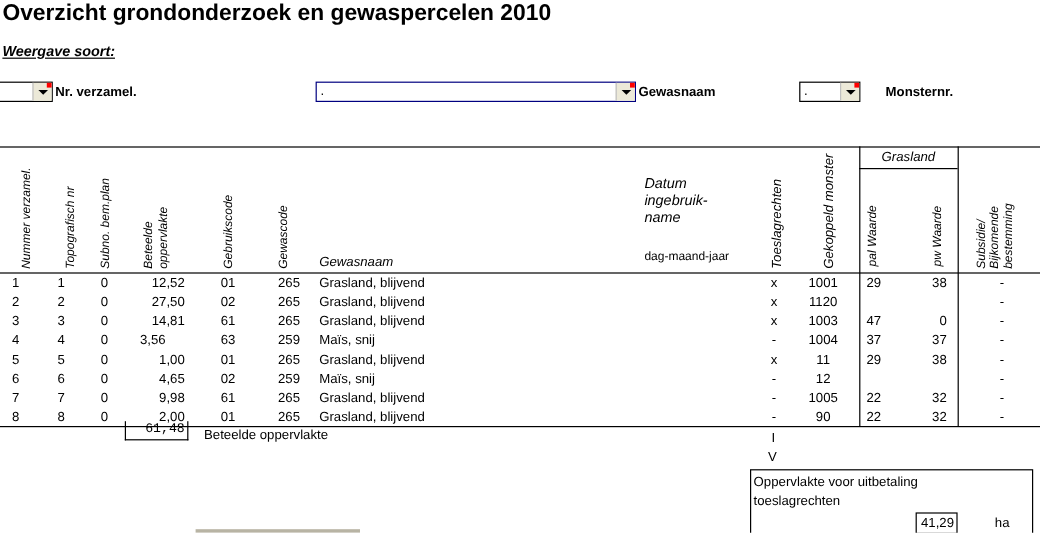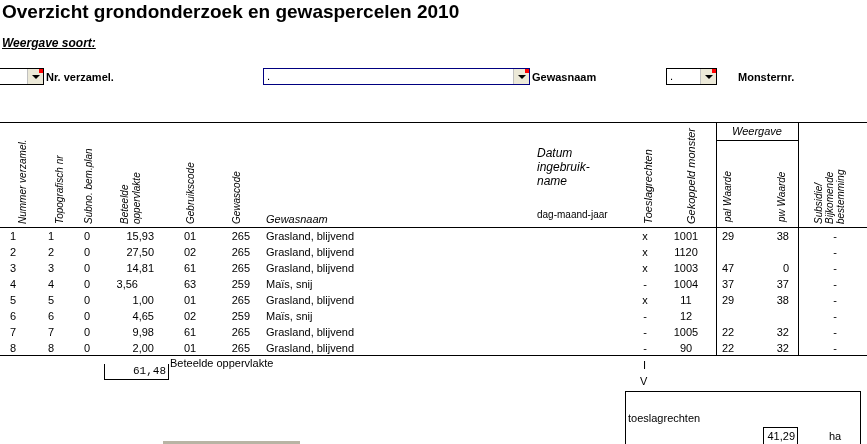--- a/index.html
+++ b/index.html
@@ -65,33 +65,33 @@
 <div class="vhead" style="left:231px; top:224px;">Gewascode</div>
 <div class="cell" style="left:266px; top:211px; font-size:11px; font-style:italic;">Gewasnaam</div>
 
 <div class="cell" style="left:537px; top:146px; font-size:12px; font-style:italic; line-height:14px;">Datum</div>
 <div class="cell" style="left:537px; top:160px; font-size:12px; font-style:italic; line-height:14px;">ingebruik-</div>
 <div class="cell" style="left:537px; top:174px; font-size:12px; font-style:italic; line-height:14px;">name</div>
 <div class="cell" style="left:537px; top:207px; font-size:10px;">dag-maand-jaar</div>
 
 <div class="vhead" style="left:643px; top:224px; font-size:11px;">Toeslagrechten</div>
 <div class="vhead" style="left:686px; top:224px; font-size:11px;">Gekoppeld monster</div>
-<div class="cell c" style="left:716px; top:123px; width:82px; font-size:11px; font-style:italic;">Weergave</div>
+<div class="cell c" style="left:716px; top:123px; width:82px; font-size:11px; font-style:italic;">Grasland</div>
 <div class="vhead" style="left:722px; top:222px;">pal Waarde</div>
 <div class="vhead" style="left:776px; top:222px;">pw Waarde</div>
 <div class="vhead" style="left:813px; top:224px;">Subsidie/</div>
 <div class="vhead" style="left:824px; top:224px;">Bijkomende</div>
 <div class="vhead" style="left:835px; top:224px;">bestemming</div>
 
 <div id="rows">
     <div>
       <div class="cell c" style="left: 0px; top: 228px; width: 26px;">1</div>
       <div class="cell c" style="left: 38px; top: 228px; width: 26px;">1</div>
       <div class="cell c" style="left: 74px; top: 228px; width: 26px;">0</div>
-      <div class="cell r" style="left: 104px; top: 228px; width: 50px;">15,93</div>
+      <div class="cell r" style="left: 104px; top: 228px; width: 50px;">12,52</div>
       <div class="cell c" style="left: 175px; top: 228px; width: 30px;">01</div>
       <div class="cell r" style="left: 220px; top: 228px; width: 30px;">265</div>
       <div class="cell" style="left: 266px; top: 228px; width: 140px;">Grasland, blijvend</div>
       <div class="cell c" style="left: 635px; top: 228px; width: 20px;">x</div>
       <div class="cell c" style="left: 666px; top: 228px; width: 40px;">1001</div>
       <div class="cell" style="left: 722px; top: 228px; width: 30px;">29</div>
       <div class="cell r" style="left: 762px; top: 228px; width: 27px;">38</div>
       <div class="cell c" style="left: 820px; top: 228px; width: 30px;">-</div>
     </div>
     <div>
@@ -187,29 +187,30 @@
       <div class="cell r" style="left: 220px; top: 340px; width: 30px;">265</div>
       <div class="cell" style="left: 266px; top: 340px; width: 140px;">Grasland, blijvend</div>
       <div class="cell c" style="left: 635px; top: 340px; width: 20px;">-</div>
       <div class="cell c" style="left: 666px; top: 340px; width: 40px;">90</div>
       <div class="cell" style="left: 722px; top: 340px; width: 30px;">22</div>
       <div class="cell r" style="left: 762px; top: 340px; width: 27px;">32</div>
       <div class="cell c" style="left: 820px; top: 340px; width: 30px;">-</div>
     </div>
   </div>
 
-<div class="abs" style="left:104px; top:364px; width:65px; height:16px; border:1px solid #000; border-top:none; box-sizing:border-box;">
+<div class="abs" style="left:104px; top:351px; width:53px; height:16px; border:1px solid #000; border-top:none; box-sizing:border-box;">
   <div class="cell r" style="right:2px; top:0; font-family:'Liberation Mono', monospace; font-size:11px; line-height:15px;">61,48</div>
 </div>
 <div class="cell" style="left:170px; top:356px; font-size:11px; line-height:15px;">Beteelde oppervlakte</div>
 
 <div class="cell" style="left:643px; top:357px; font-size:11px;">I</div>
 <div class="cell" style="left:640px; top:373px; font-size:11px;">V</div>
 
 <div class="abs" style="left:625px; top:391px; width:236px; height:60px; border:1px solid #000; box-sizing:border-box;">
+  <div class="cell" style="left:2px; top:2px; font-size:11px;">Oppervlakte voor uitbetaling</div>
   <div class="cell" style="left:2px; top:18px; font-size:11px;">toeslagrechten</div>
   <div class="abs" style="left:137px; top:35px; width:35px; height:18px; border:1px solid #000; box-sizing:border-box;">
     <div class="cell r" style="right:2px; top:0; font-size:11px;">41,29</div>
   </div>
   <div class="cell" style="left:203px; top:36px; font-size:11px;">ha</div>
 </div>
 
 <div class="abs" style="left:163px; top:441px; width:137px; height:3px; background:#b8b4a4;"></div>
 
 </body></html>

